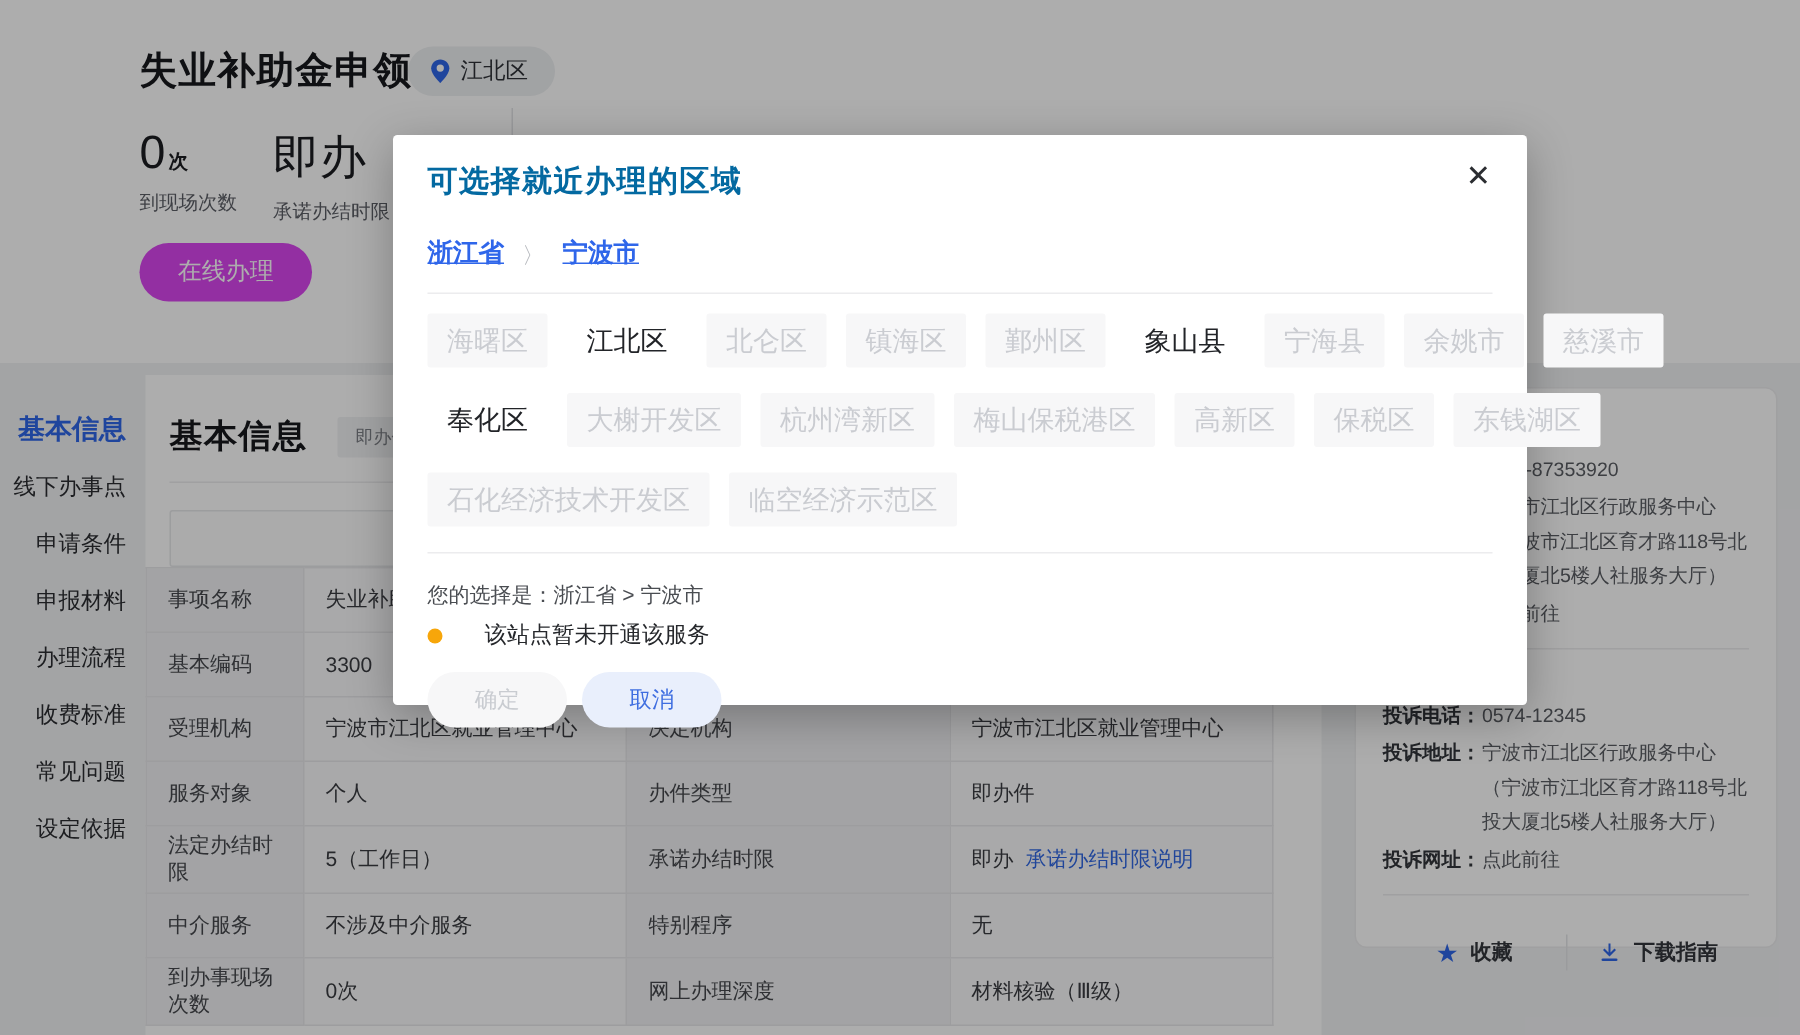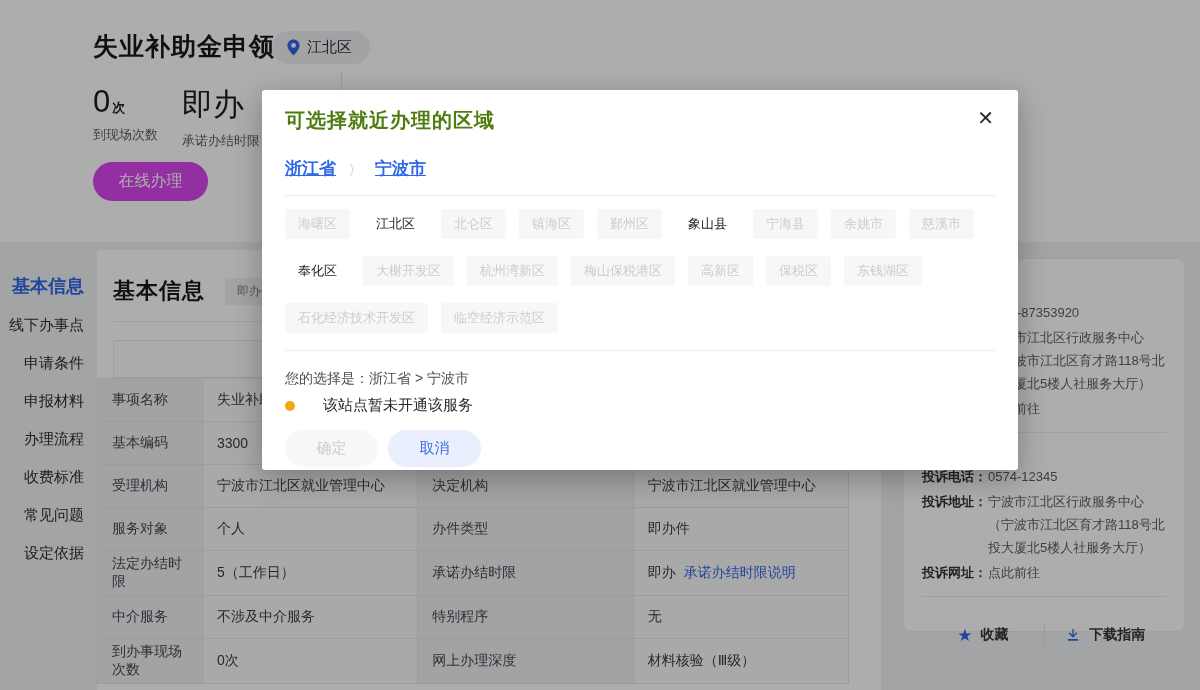--- a/index.html
+++ b/index.html
@@ -75,30 +75,30 @@
   .foot-half{ flex:1; display:flex; align-items:center; justify-content:center; gap:8px; font-size:14px; font-weight:bold; color:#33363b; cursor:pointer; }
   .foot-sep{ width:1px; height:24px; background:#e4e5e8; }
   .star-ico{ color:#2f66e8; font-size:17px; line-height:1; }
 
   
   .overlay{ position:absolute; inset:0; background:rgba(0,0,0,0.32); z-index:5; }
   .modal{
     position:absolute; left:262px; top:90px; width:756px; height:380px; background:#fff;
     z-index:10; border-radius:3px; box-shadow:0 8px 30px rgba(0,0,0,0.28); padding:0 23px;
   }
-  .modal-title{ padding-top:17px; font-size:20px; font-weight:bold; color:#4d7c0f; letter-spacing:1px; }
+  .modal-title{ padding-top:17px; font-size:20px; font-weight:bold; color:#0369a1; letter-spacing:1px; }
   .modal-close{ position:absolute; right:20px; top:14px; font-size:20px; color:#2b2d31; cursor:pointer; line-height:1; padding:4px; }
   .crumbs{ margin-top:23px; display:flex; align-items:flex-end; font-size:17px; font-weight:bold; }
   .crumb-link{ color:#2f66ea; text-decoration:underline; cursor:pointer; }
   .crumb-sep{ color:#b5b8bd; font-weight:normal; margin:0 12px; font-size:15px; }
   .m-divider{ height:1px; background:#ececee; margin-top:15px; }
   .district-rows{ margin-top:13px; }
   .d-row{ display:flex; gap:13px; margin-bottom:17px; }
   .d-btn{
-    padding:6px 13px; font-size:13px; border-radius:2px; white-space:nowrap; cursor:pointer;
+    padding:6px 13px; font-size:18px; border-radius:2px; white-space:nowrap; cursor:pointer;
     background:#f7f7f8; color:#caccd1;
   }
   .d-btn.enabled{ background:transparent; color:#222428; }
   .sel-line{ margin-top:19px; font-size:14px; color:#4a4d52; }
   .warn-line{ margin-top:8px; display:flex; align-items:center; font-size:15px; color:#26282c;gap:19px; }
   .warn-dot{ width:10px; height:10px; border-radius:50%; background:#f7a60a; margin-right:9px; flex:none; }
   .m-actions{ margin-top:15px; display:flex; gap:10px; }
   .m-btn{ width:93px; height:37px; border:none; border-radius:19px; font-size:15px; cursor:pointer; font-family:inherit; }
   .m-btn.confirm{ background:#f7f7f8; color:#c9ccd1; }
   .m-btn.cancel{ background:#e9effc; color:#3f6ee0; }

